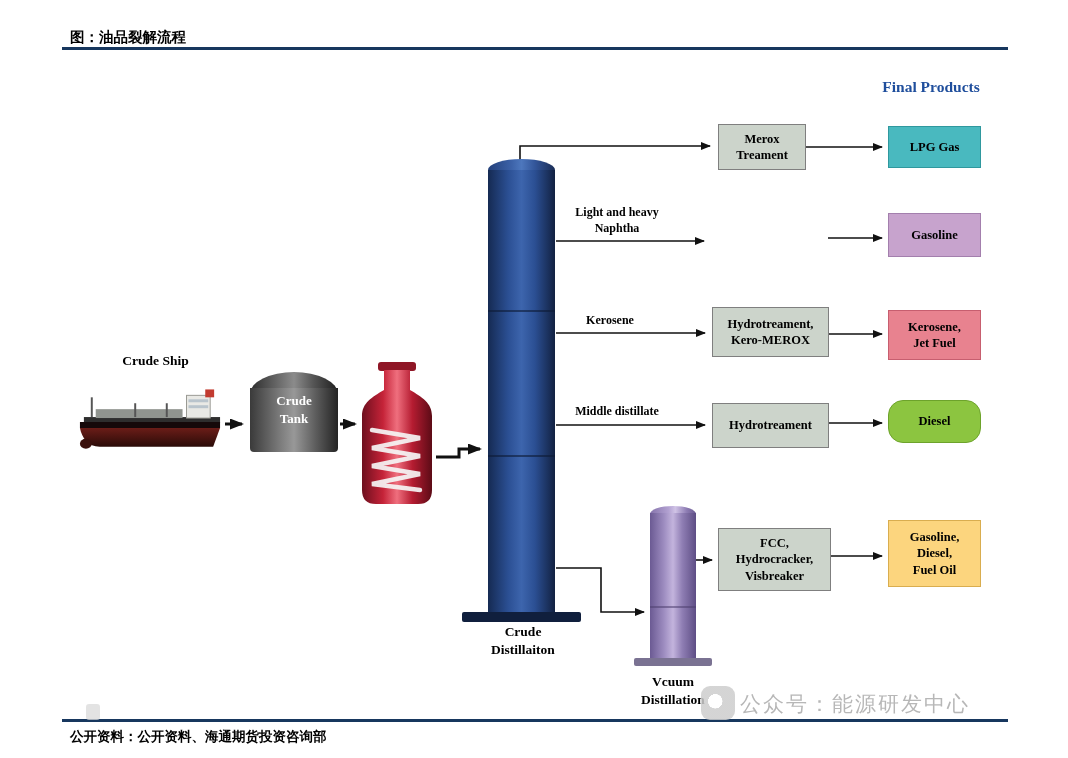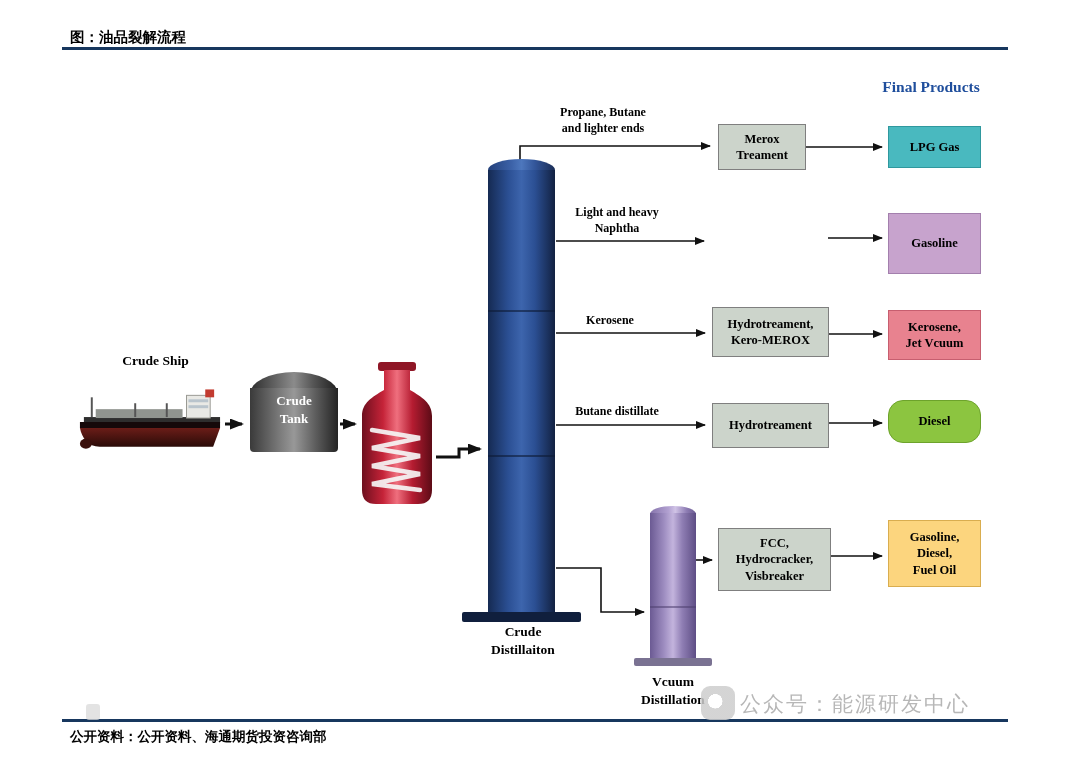--- a/index.html
+++ b/index.html
@@ -151,37 +151,35 @@
   <div class="col-label" style="left:462px;top:623px;width:122px" data-bind="labels.crude_column">Crude
 Distillaiton</div>
 
   <div class="vc-dome"></div>
   <div class="vc-body"></div>
   <div class="vc-tray"></div>
   <div class="vc-base"></div>
   <div class="col-label" style="left:617px;top:673px;width:112px" data-bind="labels.vacuum_column">Vcuum
 Distillation</div>
 
-  <div class="feed-label" style="left:543px;top:105px;width:120px" data-bind="streams.0.feed">Propane, Butane
-and lighter ends</div>
   <div class="process-box" style="left:718px;top:124px;width:88px;height:46px" data-bind="streams.0.process">Merox
 Treament</div>
   <div class="product-box" style="left: 888px; top: 126px; width: 93px; height: 42px; background: rgb(73, 185, 191); border-color: rgb(47, 152, 158);" data-bind="streams.0.product">LPG Gas</div>
 
   <div class="feed-label" style="left:558px;top:205px;width:118px" data-bind="streams.1.feed">Light and heavy
 Naphtha</div>
-  <div class="product-box" style="left: 888px; top: 213px; width: 93px; height: 61px; background: rgb(199, 163, 205); border-color: rgb(163, 127, 173);" data-bind="streams.1.product">Gasoline</div>
+  <div class="product-box" style="left: 888px; top: 213px; width: 93px; height: 44px; background: rgb(199, 163, 205); border-color: rgb(163, 127, 173);" data-bind="streams.1.product">Gasoline</div>
 
   <div class="feed-label" style="left:560px;top:313px;width:100px" data-bind="streams.2.feed">Kerosene</div>
   <div class="process-box" style="left:712px;top:307px;width:117px;height:50px" data-bind="streams.2.process">Hydrotreament,
 Kero-MEROX</div>
   <div class="product-box" style="left: 888px; top: 310px; width: 93px; height: 50px; background: rgb(232, 130, 143); border-color: rgb(199, 94, 111);" data-bind="streams.2.product">Kerosene,
-Jet Vcuum</div>
+Jet Fuel</div>
 
-  <div class="feed-label" style="left:556px;top:404px;width:122px" data-bind="streams.3.feed">Butane distillate</div>
+  <div class="feed-label" style="left:556px;top:404px;width:122px" data-bind="streams.3.feed">Middle distillate</div>
   <div class="process-box" style="left:712px;top:403px;width:117px;height:45px" data-bind="streams.3.process">Hydrotreament</div>
   <div class="product-box" style="left: 888px; top: 400px; width: 93px; height: 43px; background: rgb(140, 197, 64); border-color: rgb(109, 163, 43); border-radius: 15px;" data-bind="streams.3.product">Diesel</div>
 
   <div class="process-box" style="left:718px;top:528px;width:113px;height:63px" data-bind="streams.4.process">FCC,
 Hydrocracker,
 Visbreaker</div>
   <div class="product-box" style="left: 888px; top: 520px; width: 93px; height: 67px; background: rgb(252, 213, 126); border-color: rgb(217, 173, 79);" data-bind="streams.4.product">Gasoline,
 Diesel,
 Fuel Oil</div>
 

